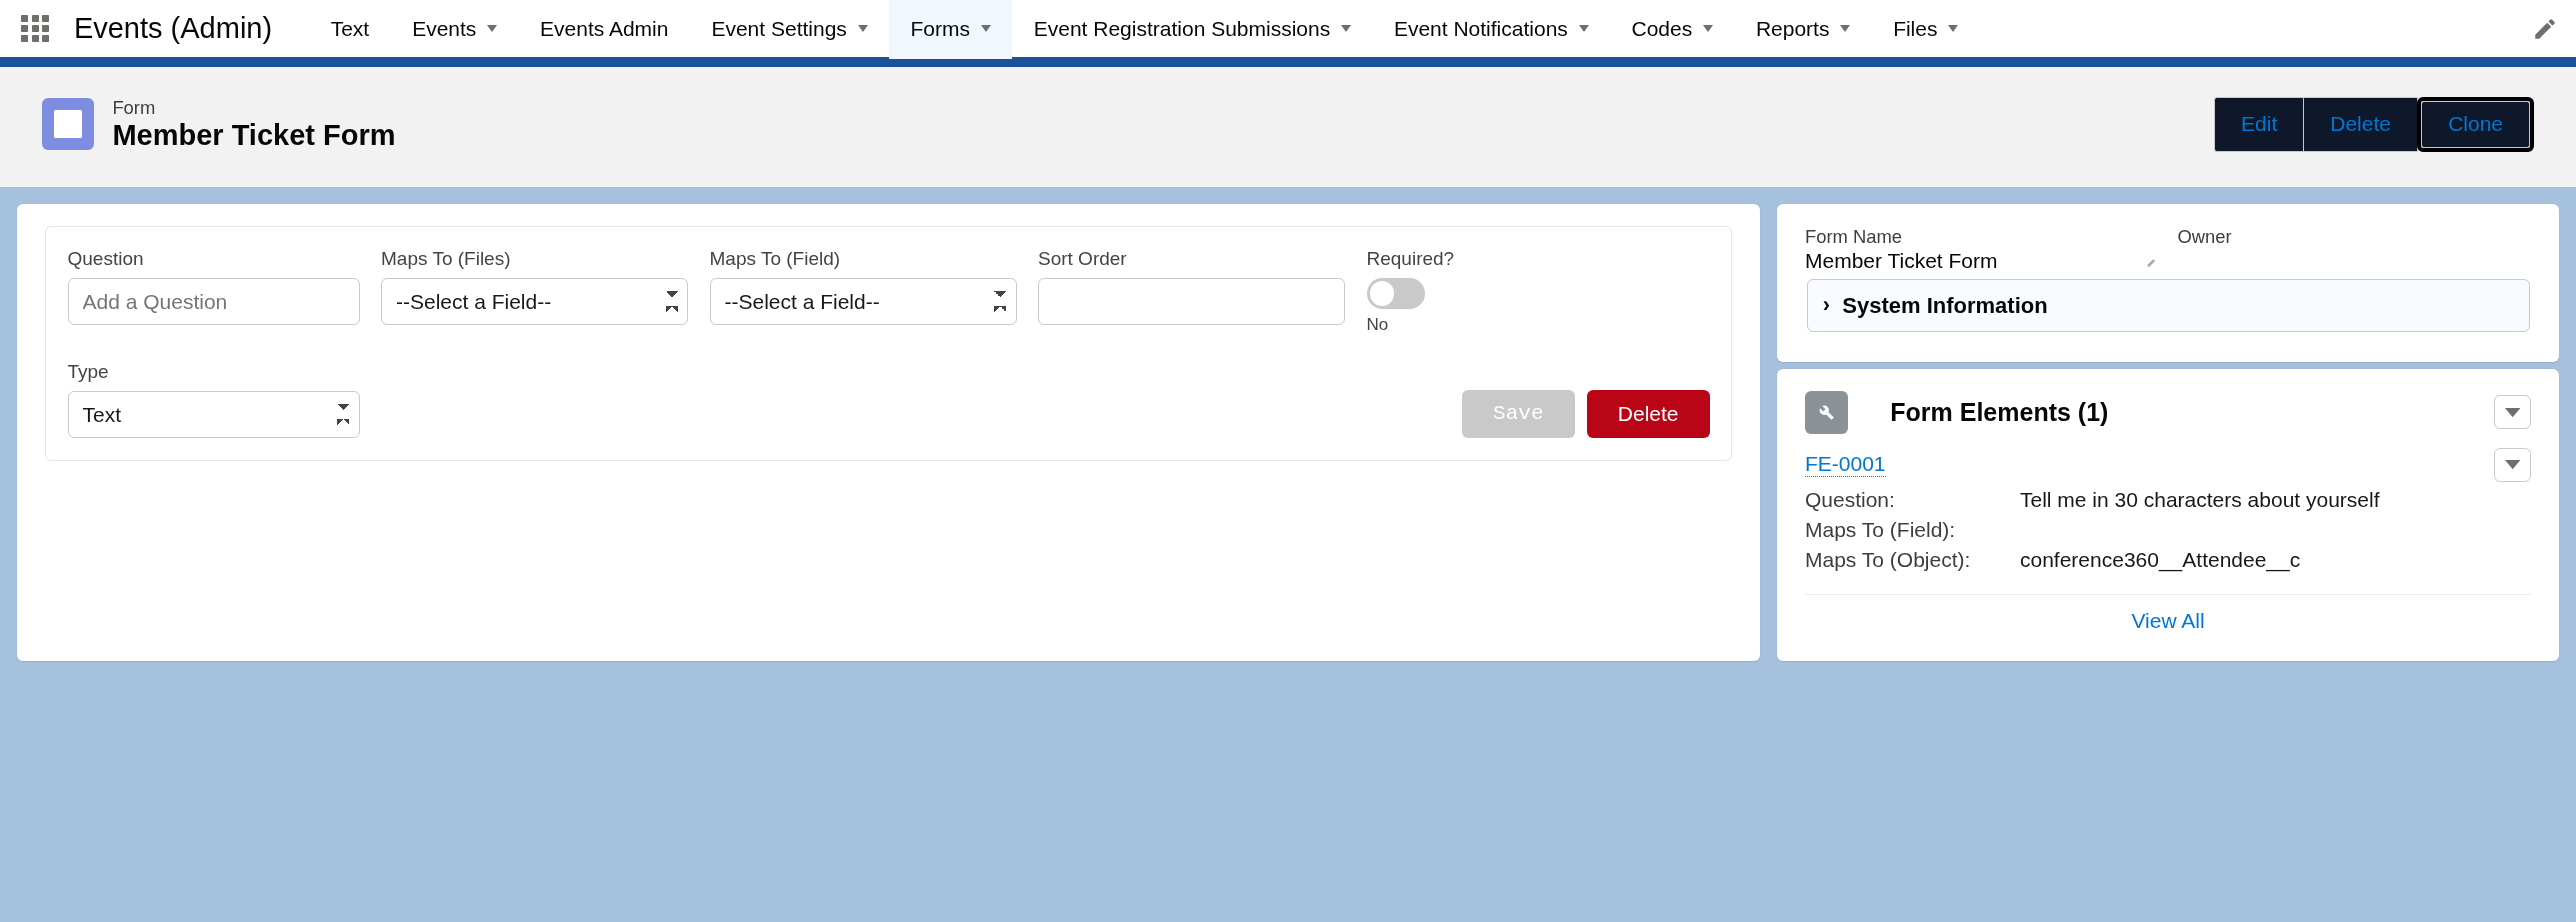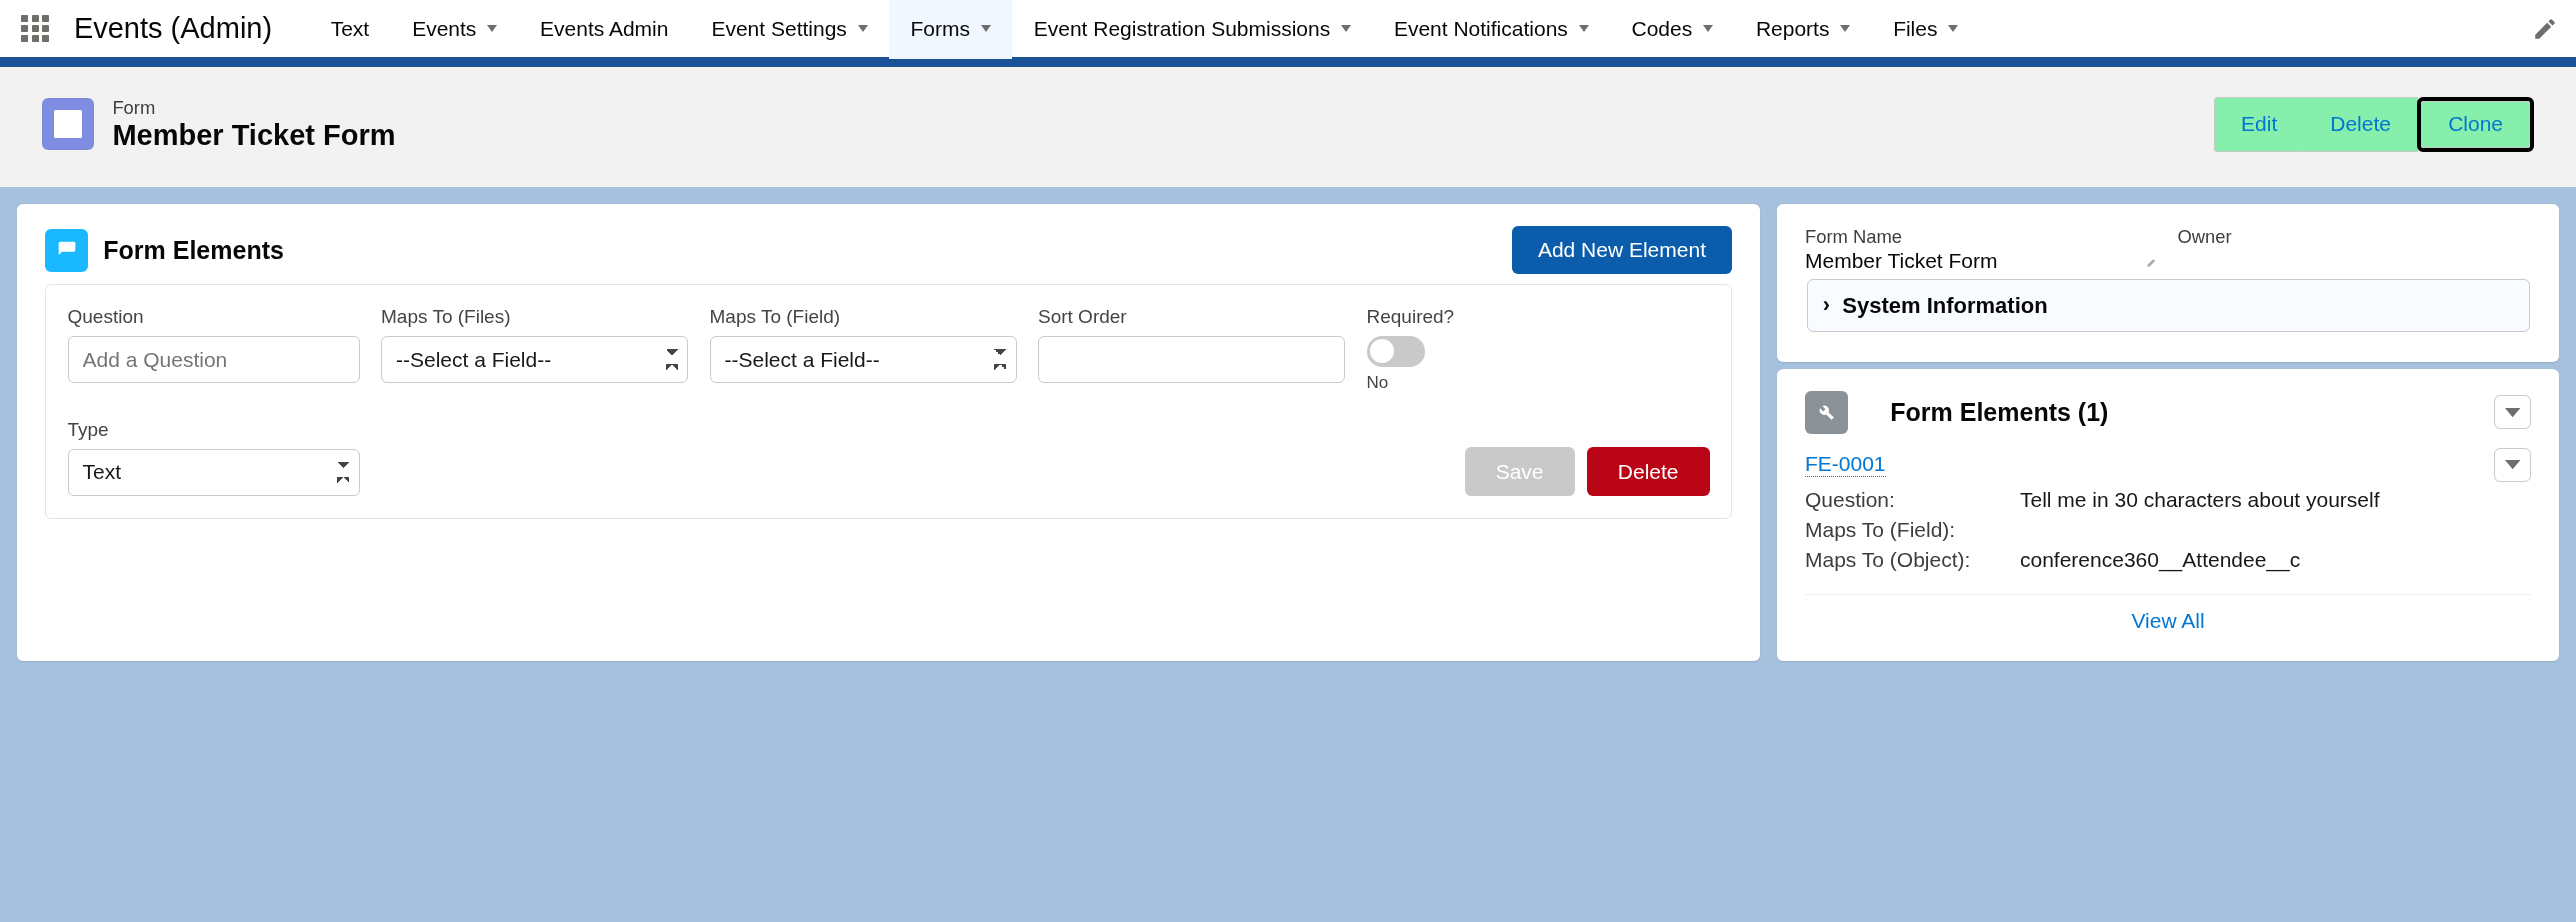--- a/index.html
+++ b/index.html
@@ -90,21 +90,21 @@
     margin-right: 9.2px;
     display:flex;align-items:center;justify-content:center;
   }
   .record-icon-inner {
     width:14px;height:14px;background:#fff;border-radius:1.5px;
   }
   .record-eyebrow { font-size: 9.2px; color: #3e3e3c; }
   .record-title { font-size: 14px; font-weight: 700; color: #080707; }
   .header-actions { margin-left: auto; display: flex; }
   .btn {
-    background:#86efac; border:0.8px solid #c9c9c9;
+    background:#0f172a; border:0.8px solid #c9c9c9;
     padding: 4.6px 12.3px; font-size:10px;
     color:#0176d3; cursor:pointer;
   }
   .btn:first-child { border-radius:3.1px 0 0 3.1px; }
   .btn:last-child { border-radius:0 3.1px 3.1px 0; }
   .btn + .btn { border-left:none; }
   .btn-highlight-box {
     border:2.3px solid #000;
     border-radius:3.1px;
     margin-left:-0.8px;
@@ -178,21 +178,21 @@
     content:"";position:absolute;left:1.5px;top:1.5px;width:12.3px;height:12.3px;background:#fff;border-radius:50%;
   }
   .toggle-label { font-size:8.4px; color:#444; margin-top:3.1px;}
   .row2 {
     display:flex; align-items:flex-end;
     margin-top:12.3px;
   }
   .type-col { width:138px; }
   .editor-actions { margin-left:auto; display:flex; gap:6.1px;}
   .btn-neutral-disabled {
-    background:#c9c9c9;color:#fff;border:none;border-radius:3.1px;padding:6.1px 15.3px;font-size:10px;
+    background:#c9c9c9;color:#fff;border:none;border-radius:3.1px;padding:6.1px 15.3px;font-size:10px;font-family:Liberation Mono, monospace;
   }
   .btn-destructive {
     background:#ba0517;color:#fff;border:none;border-radius:3.1px;padding:6.1px 14px;font-size:10px;cursor:pointer;
   }
   
   .detail-card .row {
     display:grid; grid-template-columns: 1fr 1fr;
     gap: 19px;
     margin-bottom:6.1px;
   }
@@ -354,29 +354,20 @@
       <span class="btn-highlight-box">
         <button class="btn" style="border-radius:3.1px;">Clone</button>
       </span>
     </div>
   </div>
 </div>
 
 <div class="content">
 
   <div class="card">
-    <div class="card-header">
-      <div class="card-icon blue">
-        <svg width="20" height="20" viewBox="0 0 24 24">
-            <path fill="#fff" d="M20 2H4a2 2 0 0 0-2 2v14l4-4h14a2 2 0 0 0 2-2V4a2 2 0 0 0-2-2z"></path>
-          </svg>
-      </div>
-      <div class="card-title">Form Elements</div>
-      <button class="btn-brand">Add New Element</button>
-    </div>
     <div class="editor-box">
       <div class="field-row">
         <div>
           <label class="field-label">Question</label>
           <input class="tinput" placeholder="Add a Question" style="">
         </div>
         <div>
           <label class="field-label">Maps To (Files)</label>
           <div class="tselect">--Select a Field--</div>
         </div>

